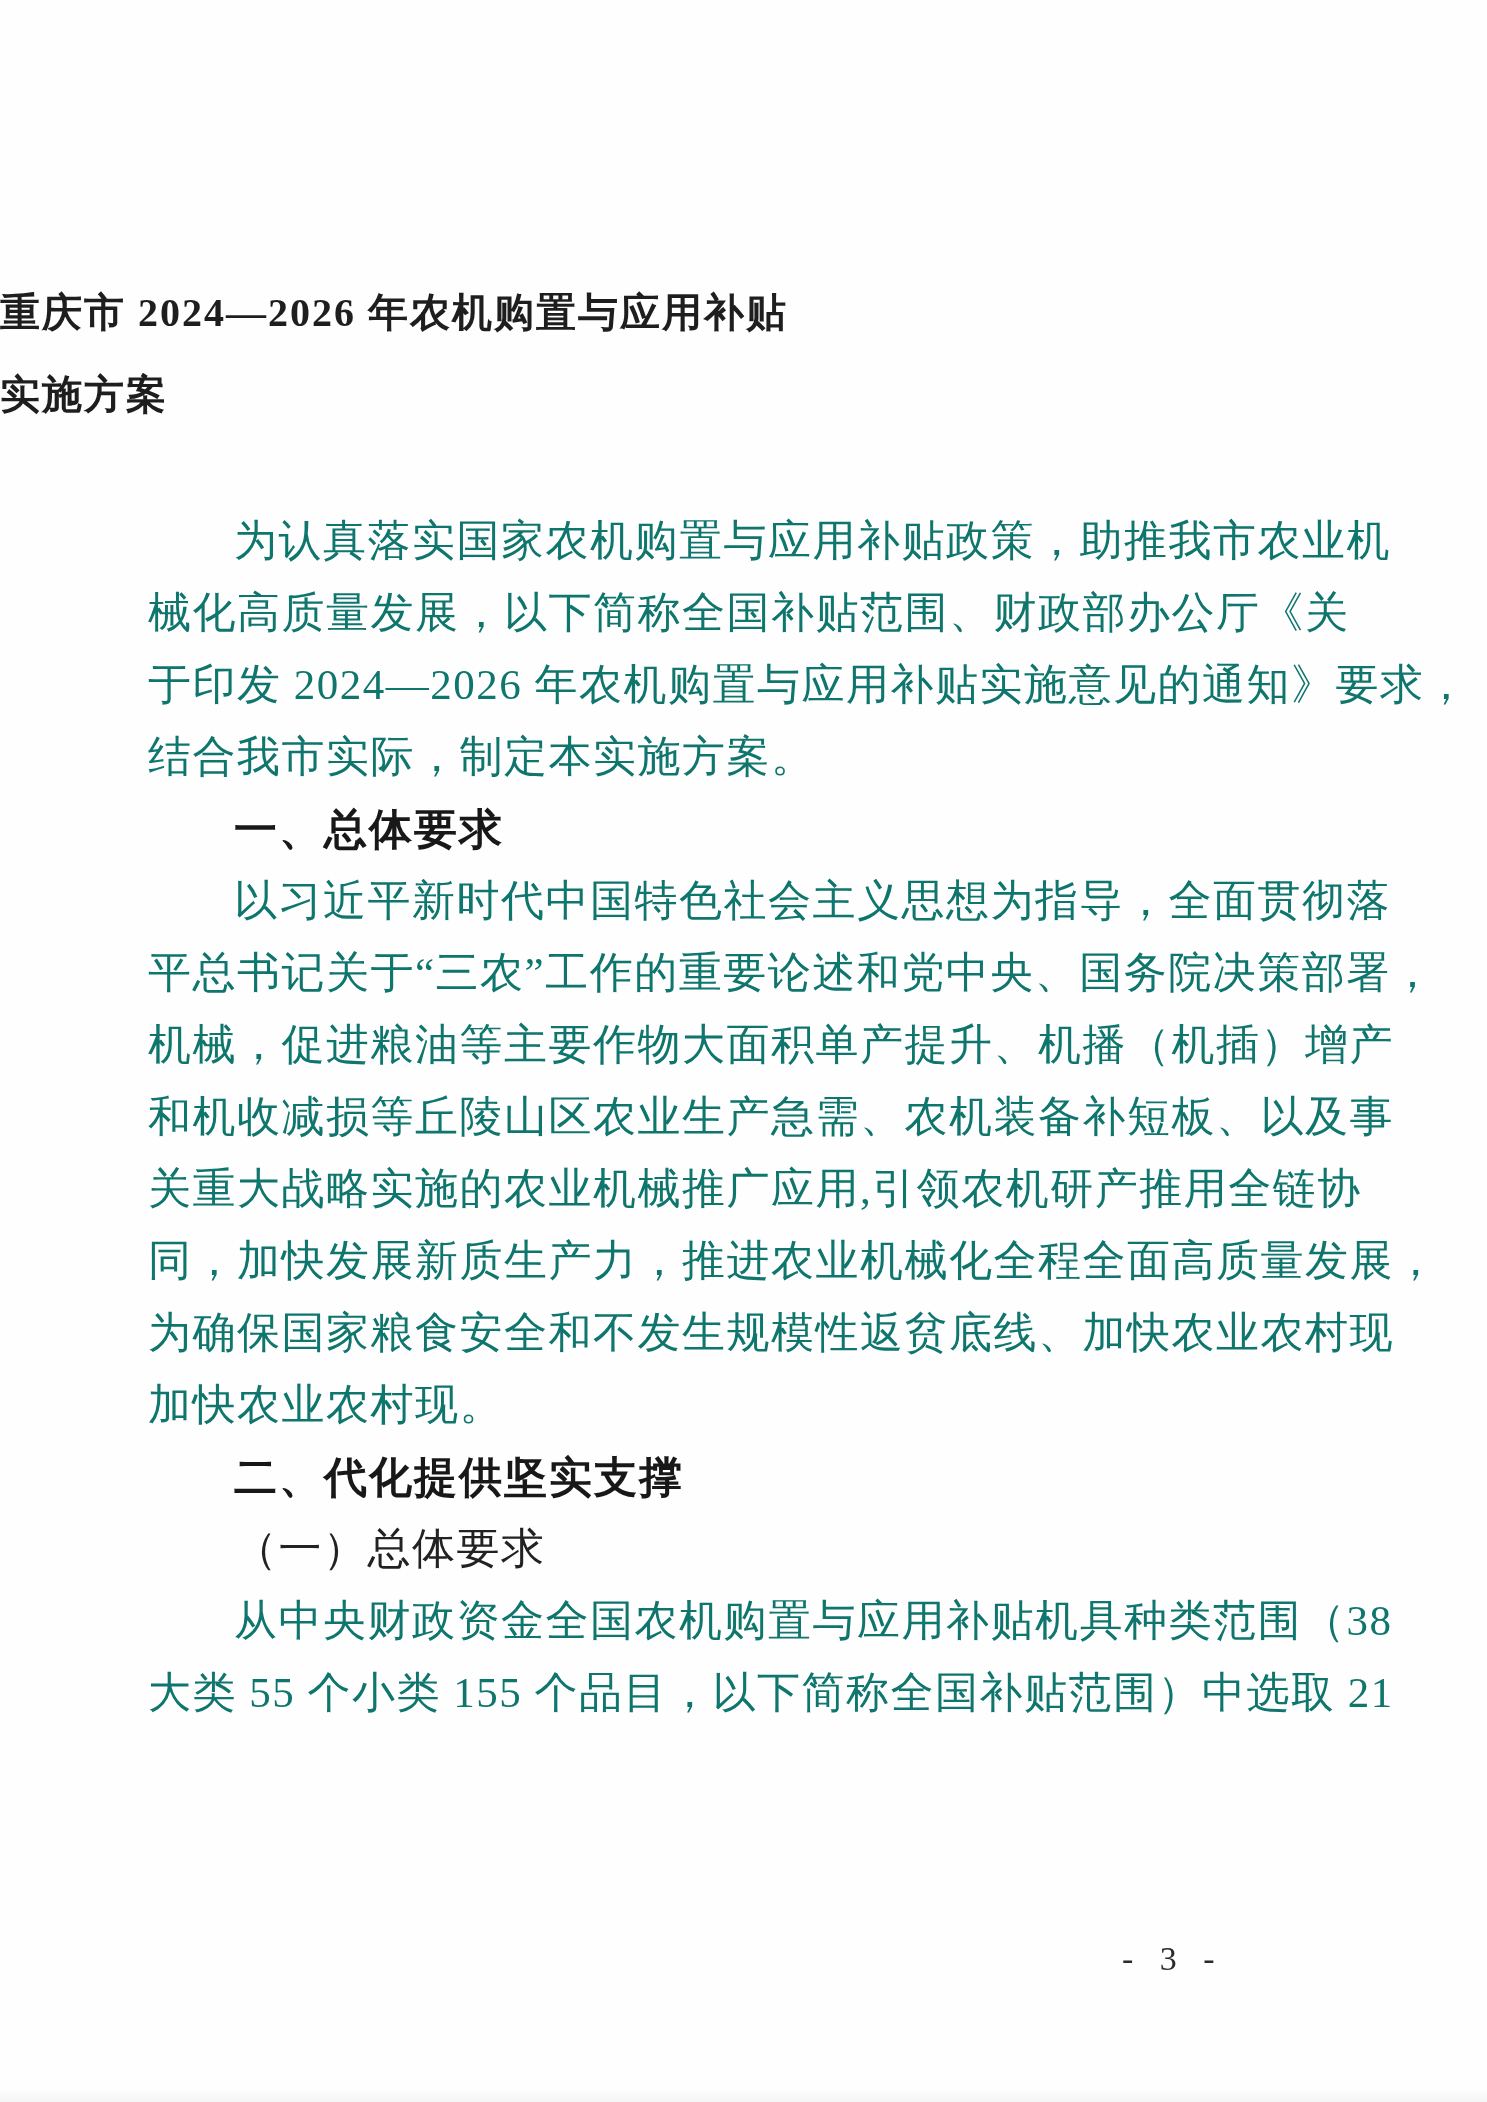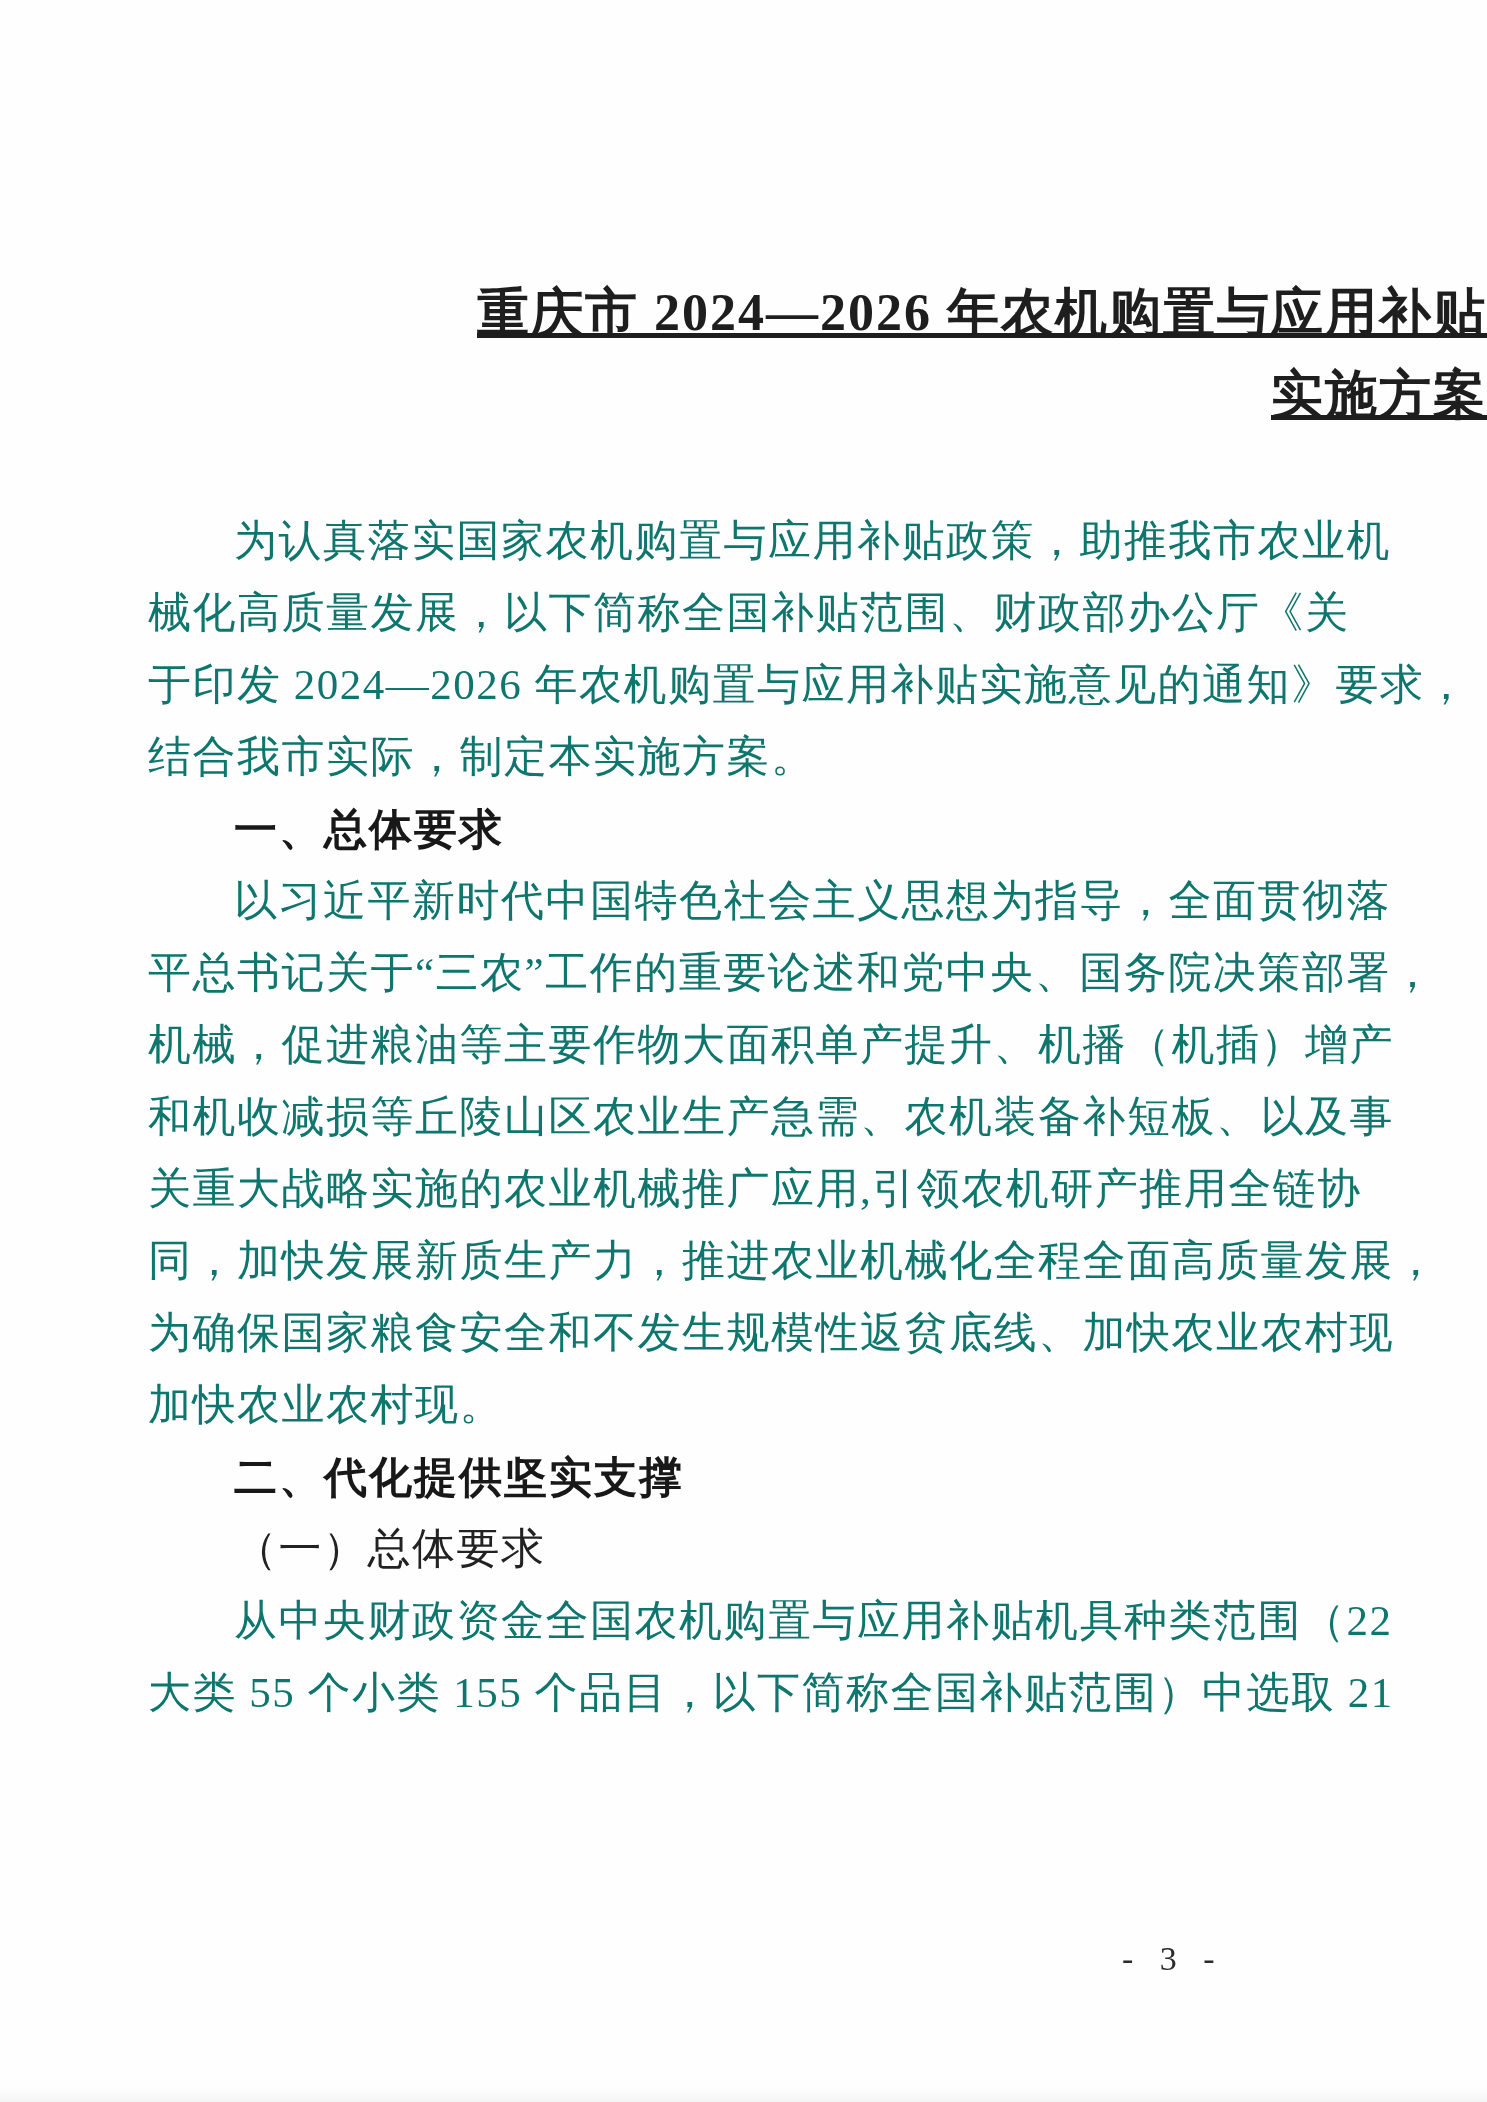--- a/index.html
+++ b/index.html
@@ -17,28 +17,27 @@
     content:"";
     position:absolute;left:0;bottom:0;width:100%;height:14px;
     background:linear-gradient(to bottom,rgba(0,0,0,0),rgba(0,0,0,0.04));
     pointer-events:none;
   }
   .doc-title{
     position:absolute;
     top:272px;
     left:0;
     width:100%;
-    text-align:right;
+    text-align:left;
     font-family:"Liberation Serif","DejaVu Serif",serif;
     font-weight:700;
-    font-size:52px;
+    font-size:40px;
     line-height:82px;
     letter-spacing:2px;
     color:#1e1e1e;
-    text-decoration:underline;
   }
   .content{
     position:absolute;
     top:505px;
     left:148px;
     width:1208px;
   }
   .line{
     height:72px;
     line-height:72px;
@@ -94,19 +93,19 @@
     <div class="line">和机收减损等丘陵山区农业生产急需、农机装备补短板、以及事</div>
     <div class="line">关重大战略实施的农业机械推广应用,引领农机研产推用全链协</div>
     <div class="line">同，加快发展新质生产力，推进农业机械化全程全面高质量发展，</div>
     <div class="line">为确保国家粮食安全和不发生规模性返贫底线、加快农业农村现</div>
     <div class="line">加快农业农村现。</div>
 
     <div class="line heading indent">二、代化提供坚实支撑</div>
 
     <div class="line subheading indent">（一）总体要求</div>
 
-    <div class="line indent">从中央财政资金全国农机购置与应用补贴机具种类范围（22</div>
+    <div class="line indent">从中央财政资金全国农机购置与应用补贴机具种类范围（38</div>
     <div class="line">大类 55 个小类 155 个品目，以下简称全国补贴范围）中选取 21</div>
   </div>
 
   <div class="page-footer">- 3 -</div>
 
 </div>
 
 </body></html>

